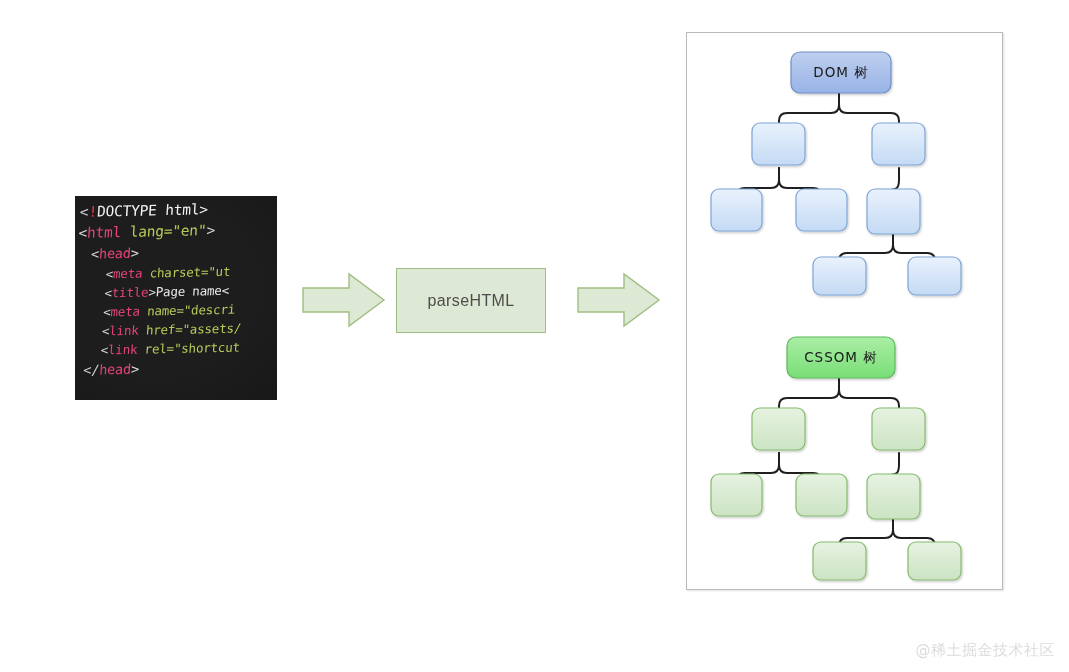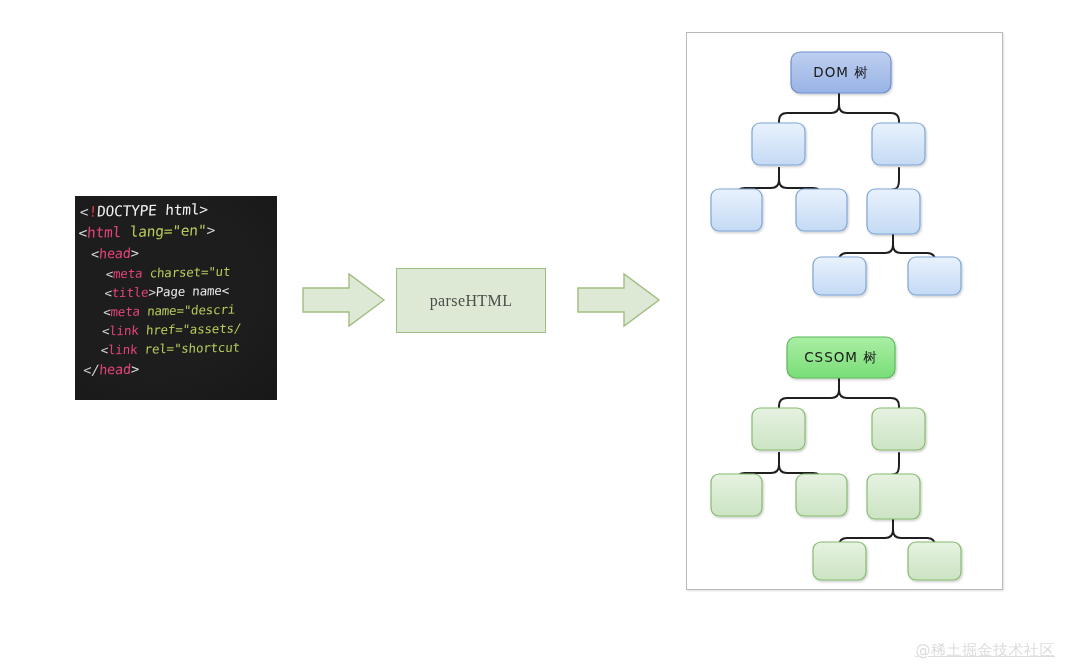--- a/index.html
+++ b/index.html
@@ -71,21 +71,21 @@
     top: 268px;
     width: 148px;
     height: 63px;
     background: #dde9d4;
     border: 1px solid #9dbf86;
     display: flex;
     align-items: center;
     justify-content: center;
     color: #4d4d4d;
     font-size: 16px;
-    font-family: Liberation Serif, serif;
+    font-family: Liberation Sans, sans-serif;
     letter-spacing: 0.4px;
   }
 
   
   #tree-panel {
     position: absolute;
     left: 686px;
     top: 32px;
     width: 315px;
     height: 556px;
@@ -105,21 +105,20 @@
   
   #watermark {
     position: absolute;
     right: 14px;
     bottom: 12px;
     color: #dcdcdc;
     font-size: 15px;
     font-family: "DejaVu Sans", sans-serif;
     letter-spacing: 0.5px;
     user-select: none;
-    text-decoration: underline;
   }
 </style>
 </head>
 <body>
 
 <div id="code-block">
   <div class="code-inner"><span class="ln i0"><span class="tk-punc">&lt;</span><span class="tk-bang">!</span><span class="tk-doct">DOCTYPE html&gt;</span></span><span class="ln i0"><span class="tk-punc">&lt;</span><span class="tk-tag">html</span><span class="tk-attr"> lang="en"</span><span class="tk-punc">&gt;</span></span><span class="ln i1"><span class="tk-punc">&lt;</span><span class="tk-tag">head</span><span class="tk-punc">&gt;</span></span><span class="ln i2"><span class="tk-punc">&lt;</span><span class="tk-tag">meta</span><span class="tk-attr"> charset="ut</span></span><span class="ln i2"><span class="tk-punc">&lt;</span><span class="tk-tag">title</span><span class="tk-punc">&gt;</span><span class="tk-text">Page name&lt;</span></span><span class="ln i2"><span class="tk-punc">&lt;</span><span class="tk-tag">meta</span><span class="tk-attr"> name="descri</span></span><span class="ln i2"><span class="tk-punc">&lt;</span><span class="tk-tag">link</span><span class="tk-attr"> href="assets/</span></span><span class="ln i2"><span class="tk-punc">&lt;</span><span class="tk-tag">link</span><span class="tk-attr"> rel="shortcut</span></span><span class="ln i1"><span class="tk-punc">&lt;/</span><span class="tk-tag">head</span><span class="tk-punc">&gt;</span></span></div>
   <div class="vignette"></div>
 </div>
 

